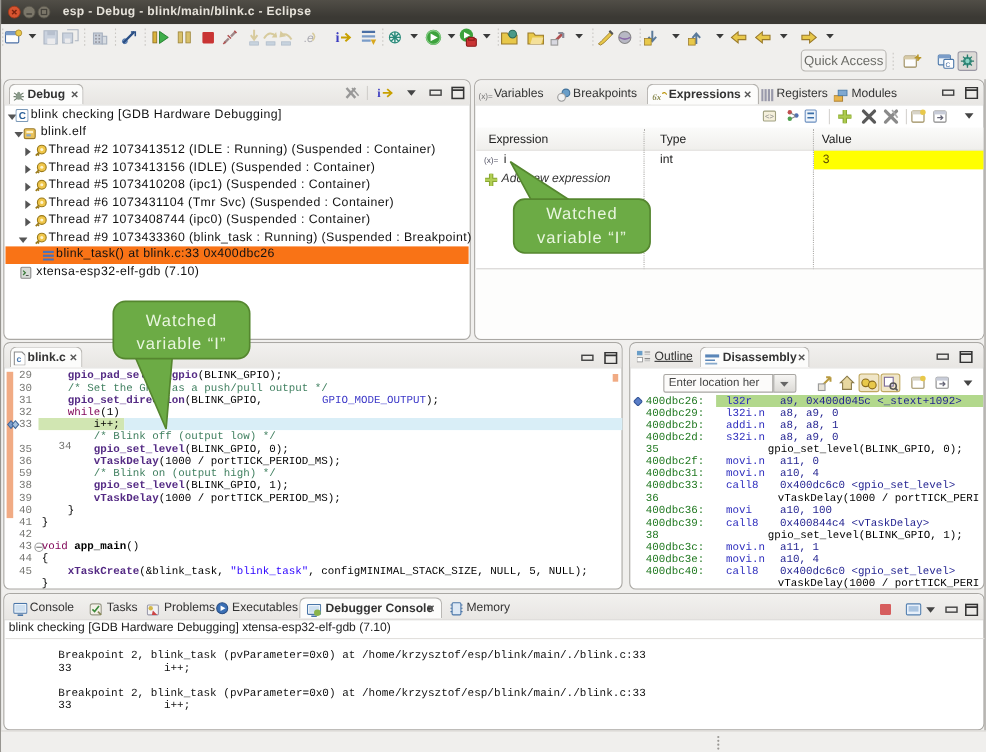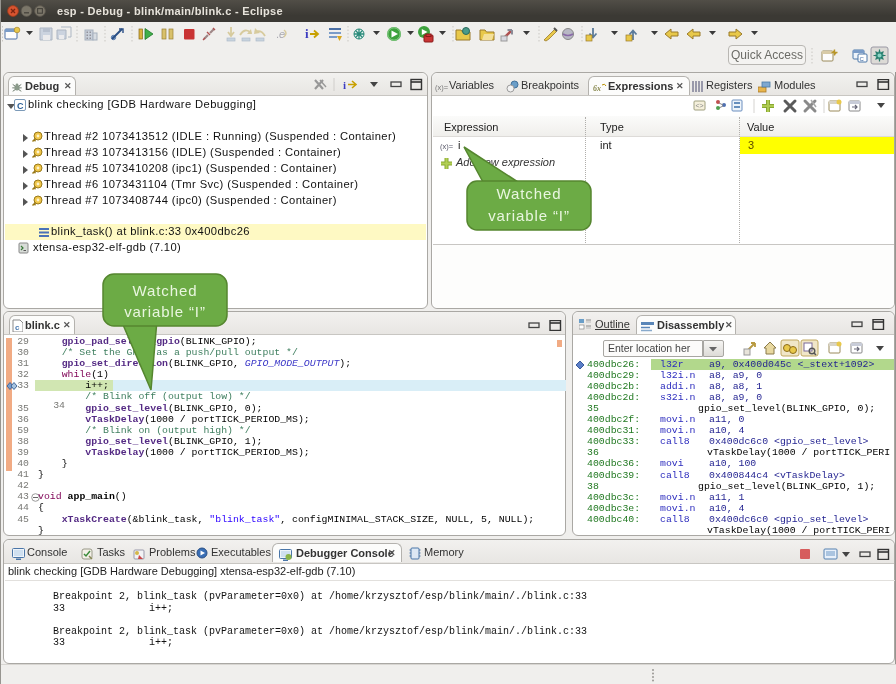--- a/index.html
+++ b/index.html
@@ -24,21 +24,21 @@
 .t11{font-size:11px;color:#1a1a1a;white-space:pre;}
 .trow{position:absolute;left:0;width:100%;height:16px;white-space:nowrap;}
 .trow span{top:1px;}
 .trow span{position:absolute;}
 .lnum{position:absolute;left:0;width:24px;text-align:right;font-family:"Liberation Mono",monospace;font-size:9.85px;color:#787874;line-height:11.1px;height:11.1px;}
 .cl{position:absolute;left:33px;font-family:"Liberation Mono",monospace;font-size:9.85px;color:#000;line-height:11.1px;height:11.1px;white-space:pre;}
 .kw{color:#7f0055;font-weight:normal;}
 .fn{color:#542a84;font-weight:bold;}
 .cm{color:#3f7f5f;}
 .st{color:#2a00ff;}
-.en{color:#3c38c8;font-style:italic;}
+.en{color:#3c38c8;margin-left:48px;}
 .dl{position:absolute;font-family:"Liberation Mono",monospace;font-size:9.85px;line-height:11.05px;height:11.05px;white-space:pre;}
 .dad{color:#207820;}
 .dmn{color:#2d2dbe;}
 .dop{color:#1f1f8f;}
 .conline{font-family:"Liberation Mono",monospace;font-size:10px;color:#111;white-space:pre;padding-left:45px;}
 
 </style>
 </head>
 <body>
 <div id="win">
@@ -252,20 +252,31 @@
       <div class="trow" style="top:1px;">
           <svg class="abs" style="left:2px;top:5px;" width="8" height="8">
             <path d="M0 2 L8 2 L4 7 Z" fill="#555"></path>
           </svg>
           <svg class="abs" style="left:9px;top:2px;" width="12" height="12">
             <rect x="0.5" y="0.5" width="11" height="11" rx="1.5" fill="#fff" stroke="#7c9ab8"></rect>
             <text x="3" y="9.5" font-size="9" font-weight="bold" fill="#2a6099" font-family="Liberation Sans">C</text>
           </svg>
           <span class="abs" style="left:23px;">blink checking [GDB Hardware Debugging]</span>
         </div>
+      <div class="trow" style="top:17px;">
+          <svg class="abs" style="left:8px;top:5px;" width="8" height="8">
+            <path d="M0 2 L8 2 L4 7 Z" fill="#555"></path>
+          </svg>
+          <svg class="abs" style="left:16px;top:2px;" width="12" height="12">
+            <rect x="1" y="2" width="10" height="9" rx="1.5" fill="#e8c25c" stroke="#9a7a2a"></rect>
+            <rect x="3" y="4" width="6" height="2" fill="#fdf2cc"></rect>
+            <rect x="3" y="7" width="4" height="2" fill="#8aa8c8"></rect>
+          </svg>
+          <span class="abs" style="left:32px;">blink.elf</span>
+        </div>
       <div class="trow" style="top:33px;">
           <svg class="abs" style="left:17px;top:5px;" width="7" height="8">
             <path d="M1 0 L6 4 L1 8 Z" fill="#555"></path>
           </svg>
           <svg class="abs" style="left:26px;top:2px;" width="12" height="12">
             <circle cx="7" cy="5" r="4" fill="#f0c64a" stroke="#9a7a1a"></circle>
             <circle cx="7" cy="5" r="1.4" fill="#fdf4cc"></circle>
             <path d="M4.5 7.5 L1.5 10.5 M3 9 L4.6 10.2" stroke="#9a7a1a" stroke-width="1.5"></path>
           </svg>
           <span class="abs" style="left:39px;">Thread #2 1073413512 (IDLE : Running) (Suspended : Container)</span>
@@ -307,21 +318,32 @@
           <svg class="abs" style="left:17px;top:5px;" width="7" height="8">
             <path d="M1 0 L6 4 L1 8 Z" fill="#555"></path>
           </svg>
           <svg class="abs" style="left:26px;top:2px;" width="12" height="12">
             <circle cx="7" cy="5" r="4" fill="#f0c64a" stroke="#9a7a1a"></circle>
             <circle cx="7" cy="5" r="1.4" fill="#fdf4cc"></circle>
             <path d="M4.5 7.5 L1.5 10.5 M3 9 L4.6 10.2" stroke="#9a7a1a" stroke-width="1.5"></path>
           </svg>
           <span class="abs" style="left:39px;">Thread #7 1073408744 (ipc0) (Suspended : Container)</span>
         </div>
-      <div class="trow" style="top:128px;background:#fef9c3;">
+      <div class="trow" style="top:113px;">
+          <svg class="abs" style="left:12px;top:5px;" width="8" height="8">
+            <path d="M0 2 L8 2 L4 7 Z" fill="#555"></path>
+          </svg>
+          <svg class="abs" style="left:26px;top:2px;" width="12" height="12">
+            <circle cx="7" cy="5" r="4" fill="#f0c64a" stroke="#9a7a1a"></circle>
+            <circle cx="7" cy="5" r="1.4" fill="#fdf4cc"></circle>
+            <path d="M4.5 7.5 L1.5 10.5 M3 9 L4.6 10.2" stroke="#9a7a1a" stroke-width="1.5"></path>
+          </svg>
+          <span class="abs" style="left:39px;">Thread #9 1073433360 (blink_task : Running) (Suspended : Breakpoint)</span>
+        </div>
+      <div class="trow" style="top:128px;background:#f97316;">
           <svg class="abs" style="left:34px;top:3px;" width="10" height="10">
             <rect x="0" y="1" width="10" height="2" fill="#4a72b8"></rect>
             <rect x="0" y="4.5" width="10" height="2" fill="#4a72b8"></rect>
             <rect x="0" y="8" width="10" height="2" fill="#4a72b8"></rect>
           </svg>
           <span class="abs" style="left:46px;">blink_task() at blink.c:33 0x400dbc26</span>
         </div>
       <div class="trow" style="top:144px;">
           <svg class="abs" style="left:13px;top:2px;" width="12" height="12">
             <rect x="1" y="1" width="9" height="10" rx="1" fill="#d8dcd8" stroke="#888"></rect>

